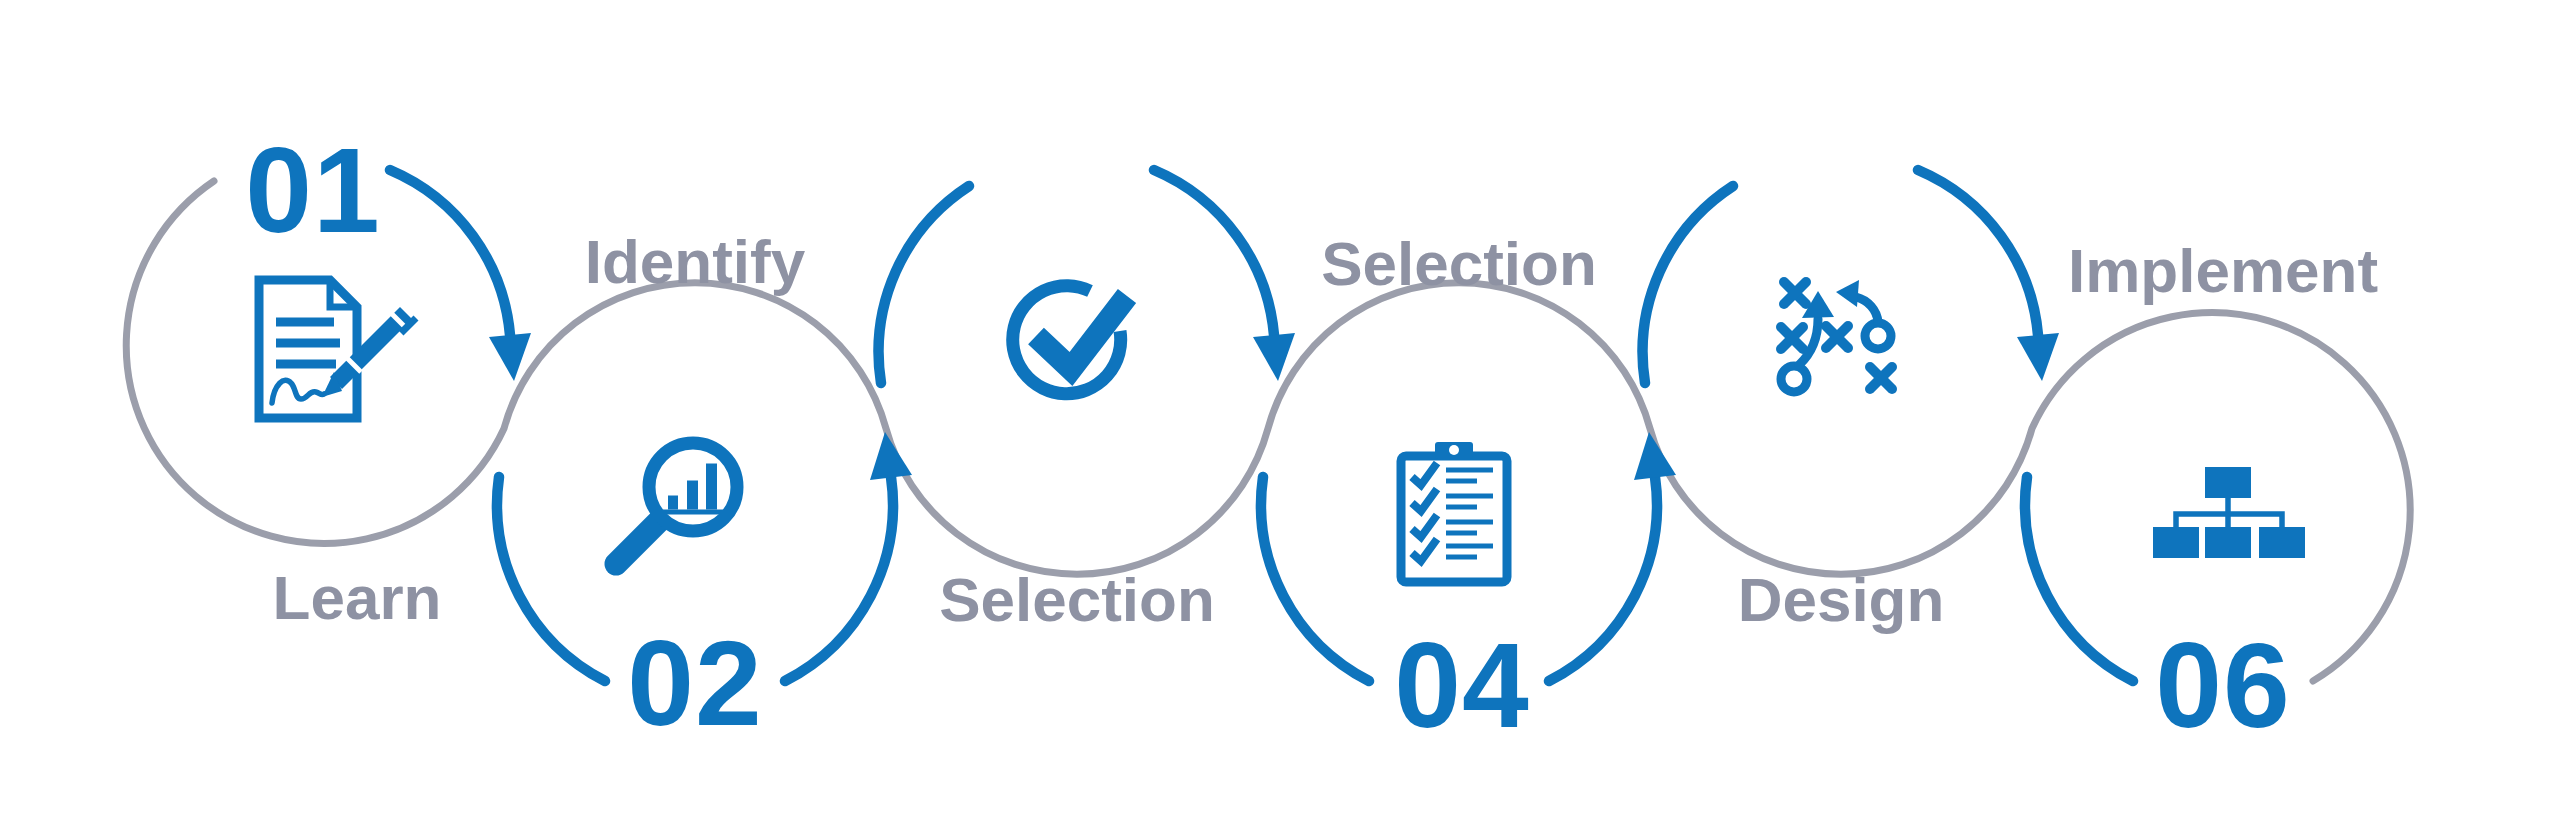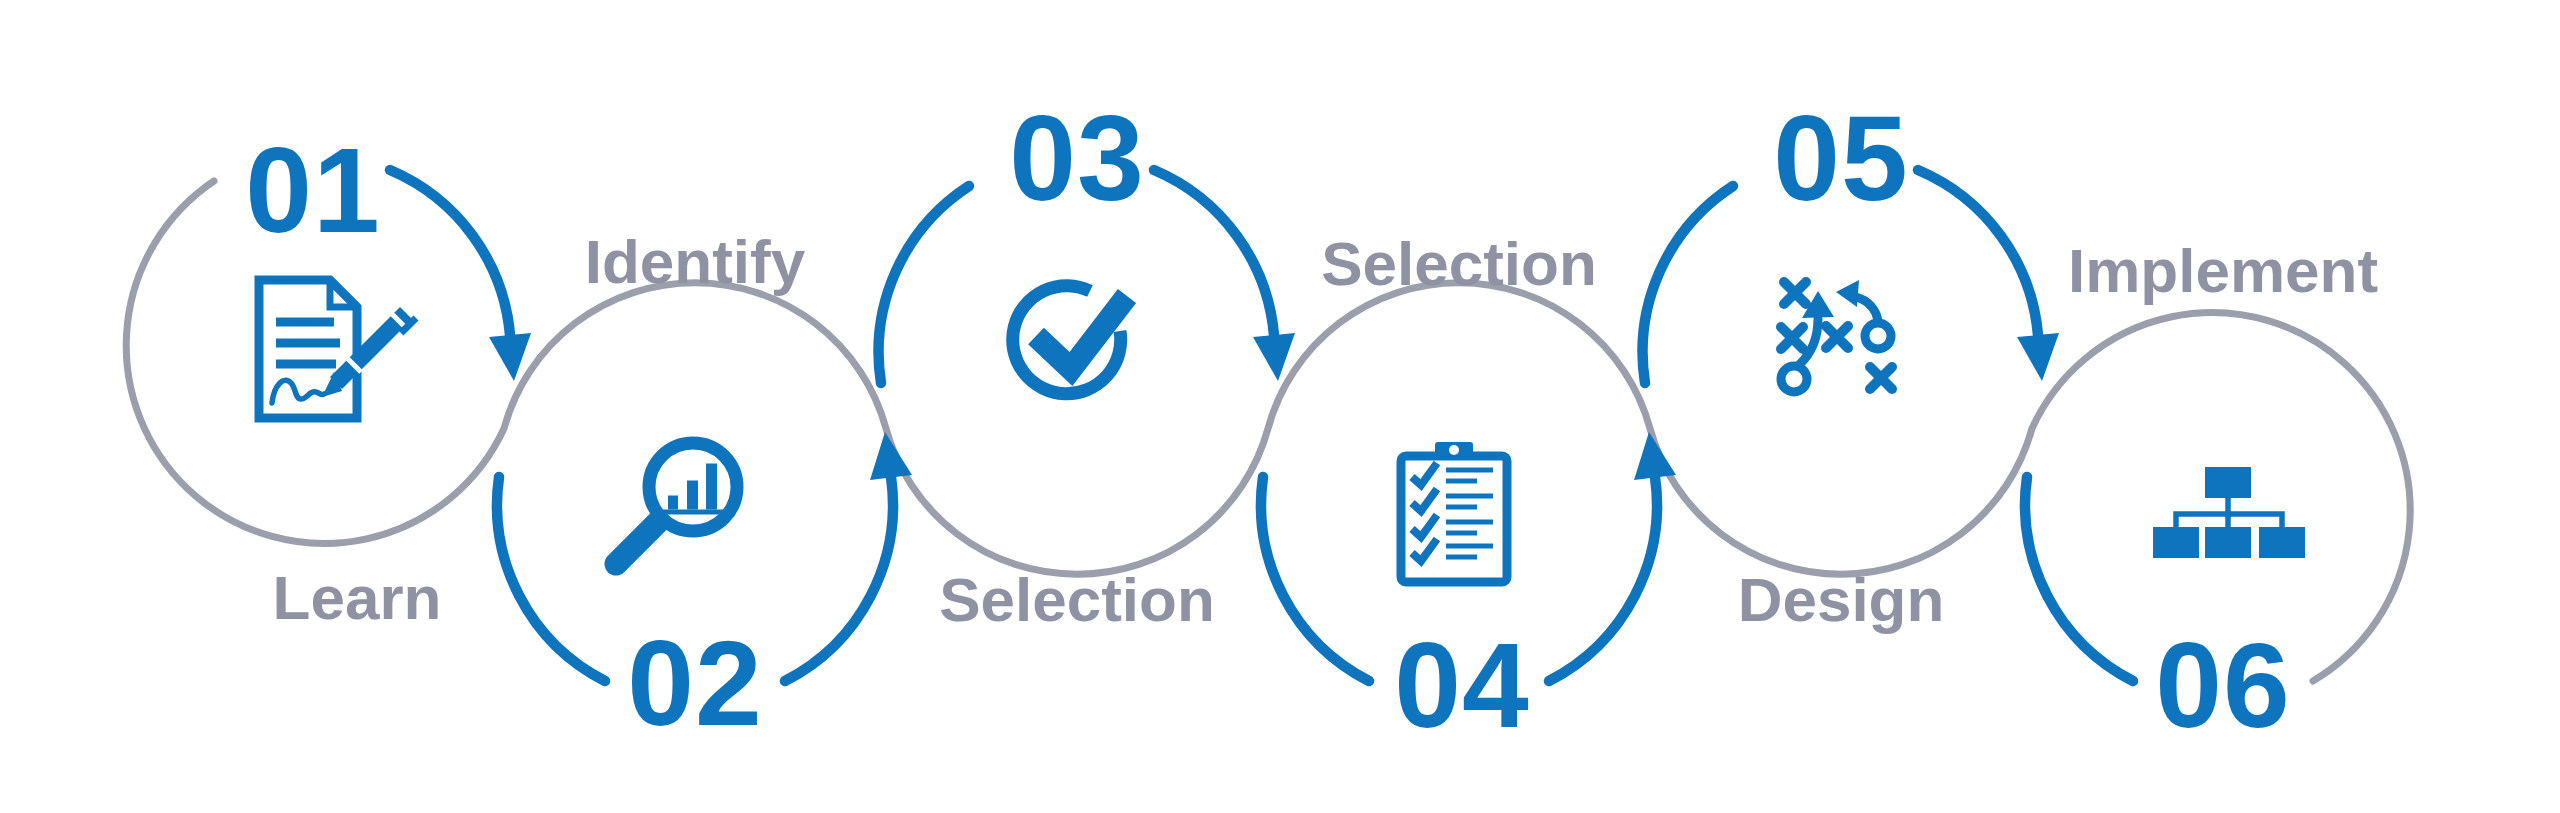--- a/index.html
+++ b/index.html
@@ -155,23 +155,21 @@
       <path class="ist" stroke-width="5.5" d="M 2228 496 V 514 M 2176 528 V 514 H 2282 V 528 M 2228 514 V 528"></path>
       <rect class="ifl" x="2205" y="467" width="46" height="31"></rect>
       <rect class="ifl" x="2153" y="527" width="46" height="31"></rect>
       <rect class="ifl" x="2205" y="527" width="46" height="31"></rect>
       <rect class="ifl" x="2259" y="527" width="46" height="31"></rect>
     </g>
   </svg>
 
   <div class="num" style="left:313px;top:158px;margin-top:32px;">01</div>
   <div class="num" style="left:695px;top:683px;">02</div>
-  <div class="num" style="left:1077px;top:158px;">03</div>
   <div class="num" style="left:1462px;top:685px;">04</div>
-  <div class="num" style="left:1841px;top:158px;">05</div>
   <div class="num" style="left:2223px;top:685px;">06</div>
 
   <div class="step-label" style="left:313px;top:598px;margin-left:44px;">Learn</div>
   <div class="step-label" style="left:695px;top:262px;">Identify</div>
   <div class="step-label" style="left:1077px;top:600px;">Selection</div>
   <div class="step-label" style="left:1459px;top:264px;">Selection</div>
   <div class="step-label" style="left:2223px;top:271px;">Implement</div>
   <div class="step-label" style="left:1841px;top:600px;">Design</div>
 
 </div>

